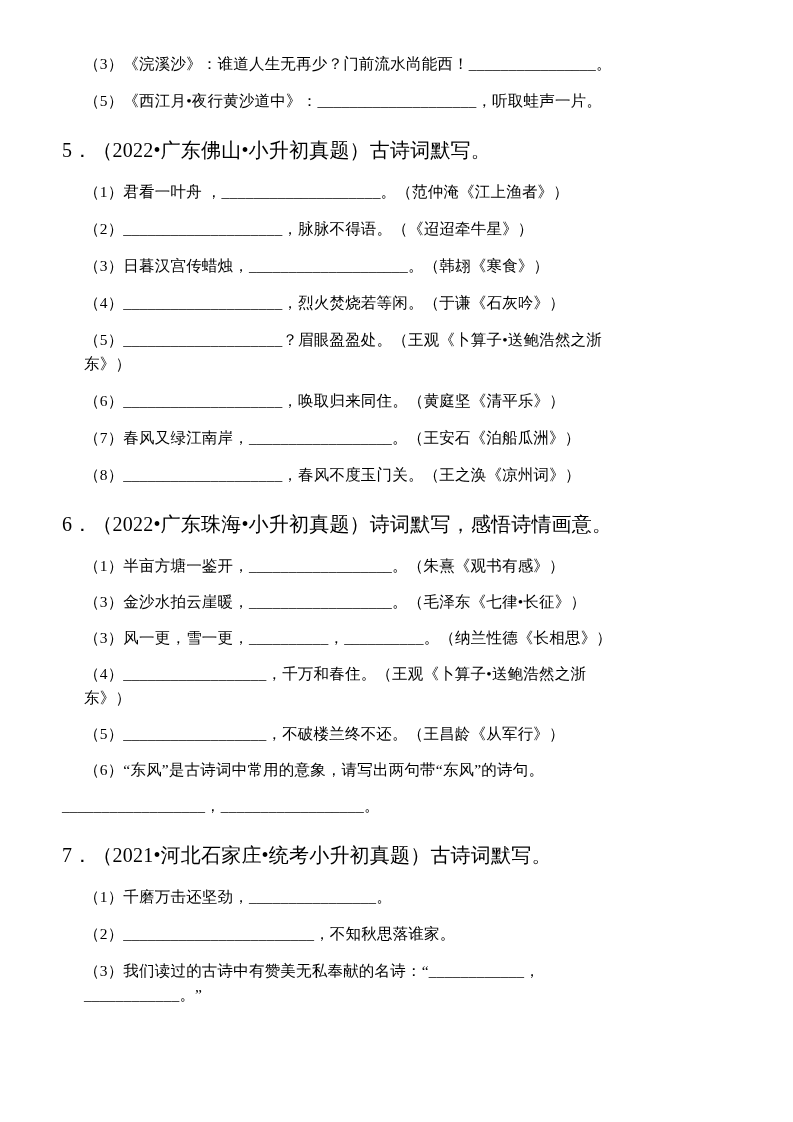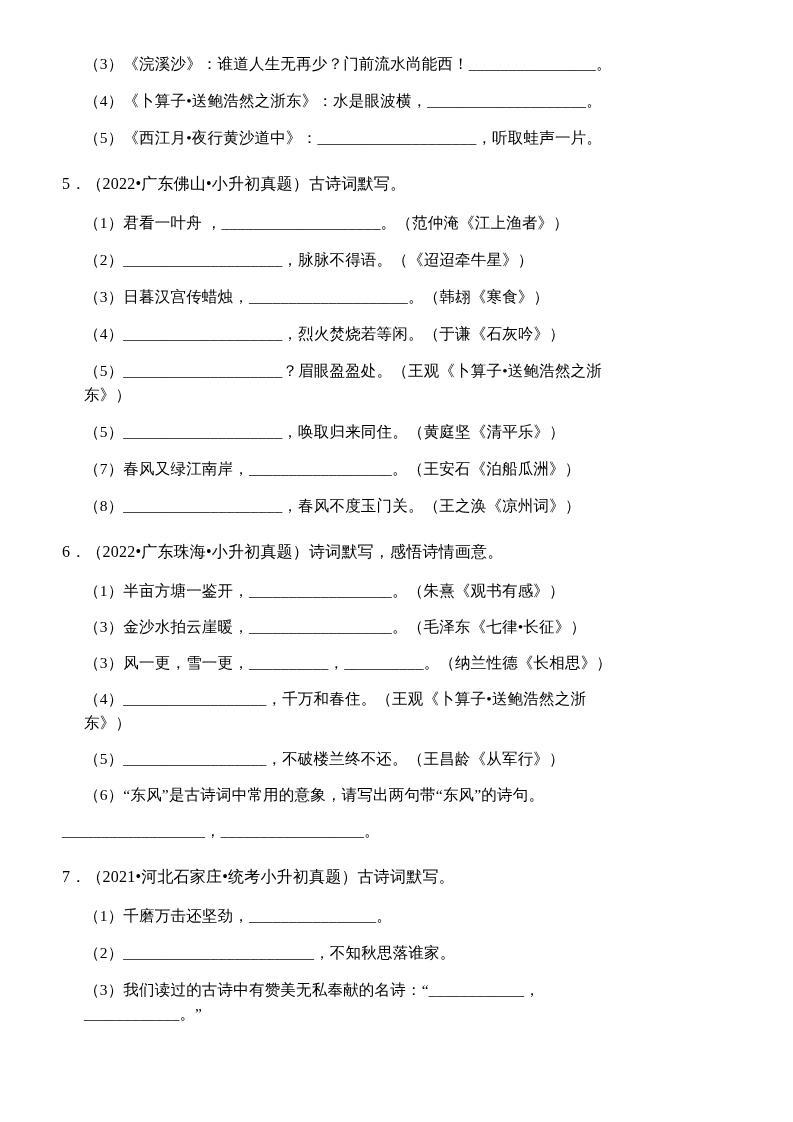--- a/index.html
+++ b/index.html
@@ -21,21 +21,21 @@
     position: relative;
   }
   .line {
     font-size: 15.5px;
     line-height: 1.55;
     margin: 0 0 13px 0;
     white-space: pre-wrap;
     letter-spacing: 0.2px;
   }
   .qhead {
-    font-size: 16px;
+    font-size: 20px;
     line-height: 1.55;
     margin: 22px 0 14px 0;
     white-space: pre-wrap;
     letter-spacing: 0.2px;
   }
   .sub {
     padding-left: 22px;
   }
   .tight {
     margin-bottom: 12px;
@@ -45,31 +45,30 @@
     margin-top: 0;
     margin-bottom: 16px;
   }
 </style>
 </head>
 <body>
 
 <div class="page">
 
   <p class="line sub">（3）《浣溪沙》：谁道人生无再少？门前流水尚能西！________________。</p>
-  <p class="line sub">（4）《卜算子•送鲍浩然之浙东》：水是眼波横，____________________。</p>
   <p class="line sub">（5）《西江月•夜行黄沙道中》：____________________，听取蛙声一片。</p>
 
   <p class="qhead">5．（2022•广东佛山•小升初真题）古诗词默写。</p>
 
   <p class="line sub">（1）君看一叶舟 ，____________________。（范仲淹《江上渔者》）</p>
   <p class="line sub">（2）____________________，脉脉不得语。（《迢迢牵牛星》）</p>
   <p class="line sub">（3）日暮汉宫传蜡烛，____________________。（韩翃《寒食》）</p>
   <p class="line sub">（4）____________________，烈火焚烧若等闲。（于谦《石灰吟》）</p>
   <p class="line sub">（5）____________________？眉眼盈盈处。（王观《卜算子•送鲍浩然之浙东》）</p>
-  <p class="line sub">（5）____________________，唤取归来同住。（黄庭坚《清平乐》）</p>
+  <p class="line sub">（6）____________________，唤取归来同住。（黄庭坚《清平乐》）</p>
   <p class="line sub">（7）春风又绿江南岸，__________________。（王安石《泊船瓜洲》）</p>
   <p class="line sub">（8）____________________，春风不度玉门关。（王之涣《凉州词》）</p>
 
   <p class="qhead">6．（2022•广东珠海•小升初真题）诗词默写，感悟诗情画意。</p>
 
   <p class="line sub tight">（1）半亩方塘一鉴开，__________________。（朱熹《观书有感》）</p>
   <p class="line sub tight">（3）金沙水拍云崖暖，__________________。（毛泽东《七律•长征》）</p>
   <p class="line sub tight">（3）风一更，雪一更，__________，__________。（纳兰性德《长相思》）</p>
   <p class="line sub tight">（4）__________________，千万和春住。（王观《卜算子•送鲍浩然之浙东》）</p>
   <p class="line sub tight">（5）__________________，不破楼兰终不还。（王昌龄《从军行》）</p>

